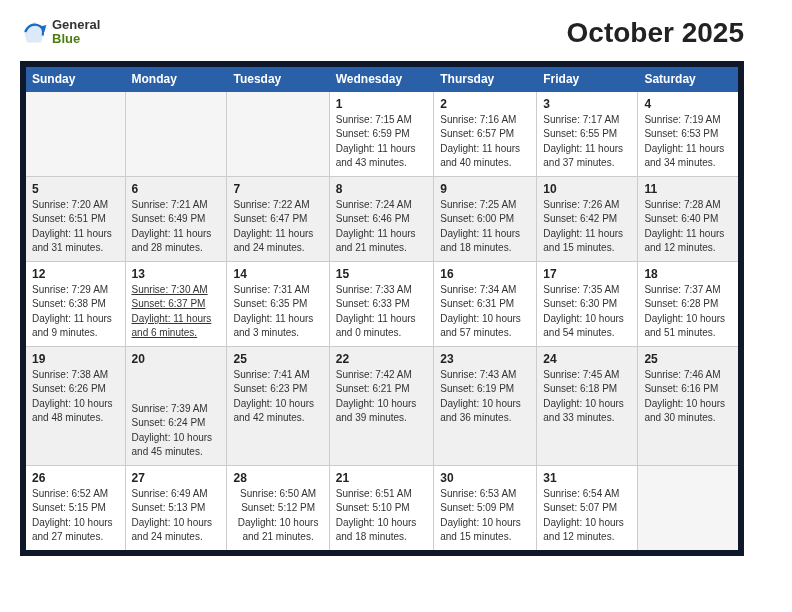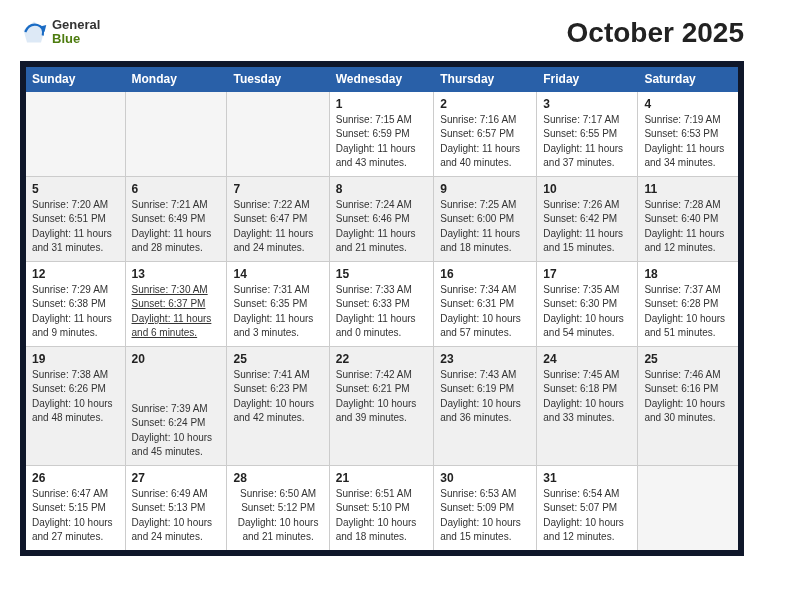--- a/index.html
+++ b/index.html
@@ -312,21 +312,21 @@
             <span class="day-num">25</span>
             <div class="day-info" style="white-space: pre-line;">Sunrise: 7:46 AM
 Sunset: 6:16 PM
 Daylight: 10 hours
 and 30 minutes.</div>
           </td>
         </tr>
         <tr>
           <td>
             <span class="day-num">26</span>
-            <div class="day-info" style="white-space: pre-line;">Sunrise: 6:47 AM
+            <div class="day-info" style="white-space: pre-line;">Sunrise: 6:52 AM
 Sunset: 5:15 PM
 Daylight: 10 hours
 and 27 minutes.</div>
           </td>
           <td>
             <span class="day-num">27</span>
             <div class="day-info" style="white-space: pre-line;">Sunrise: 6:49 AM
 Sunset: 5:13 PM
 Daylight: 10 hours
 and 24 minutes.</div>

